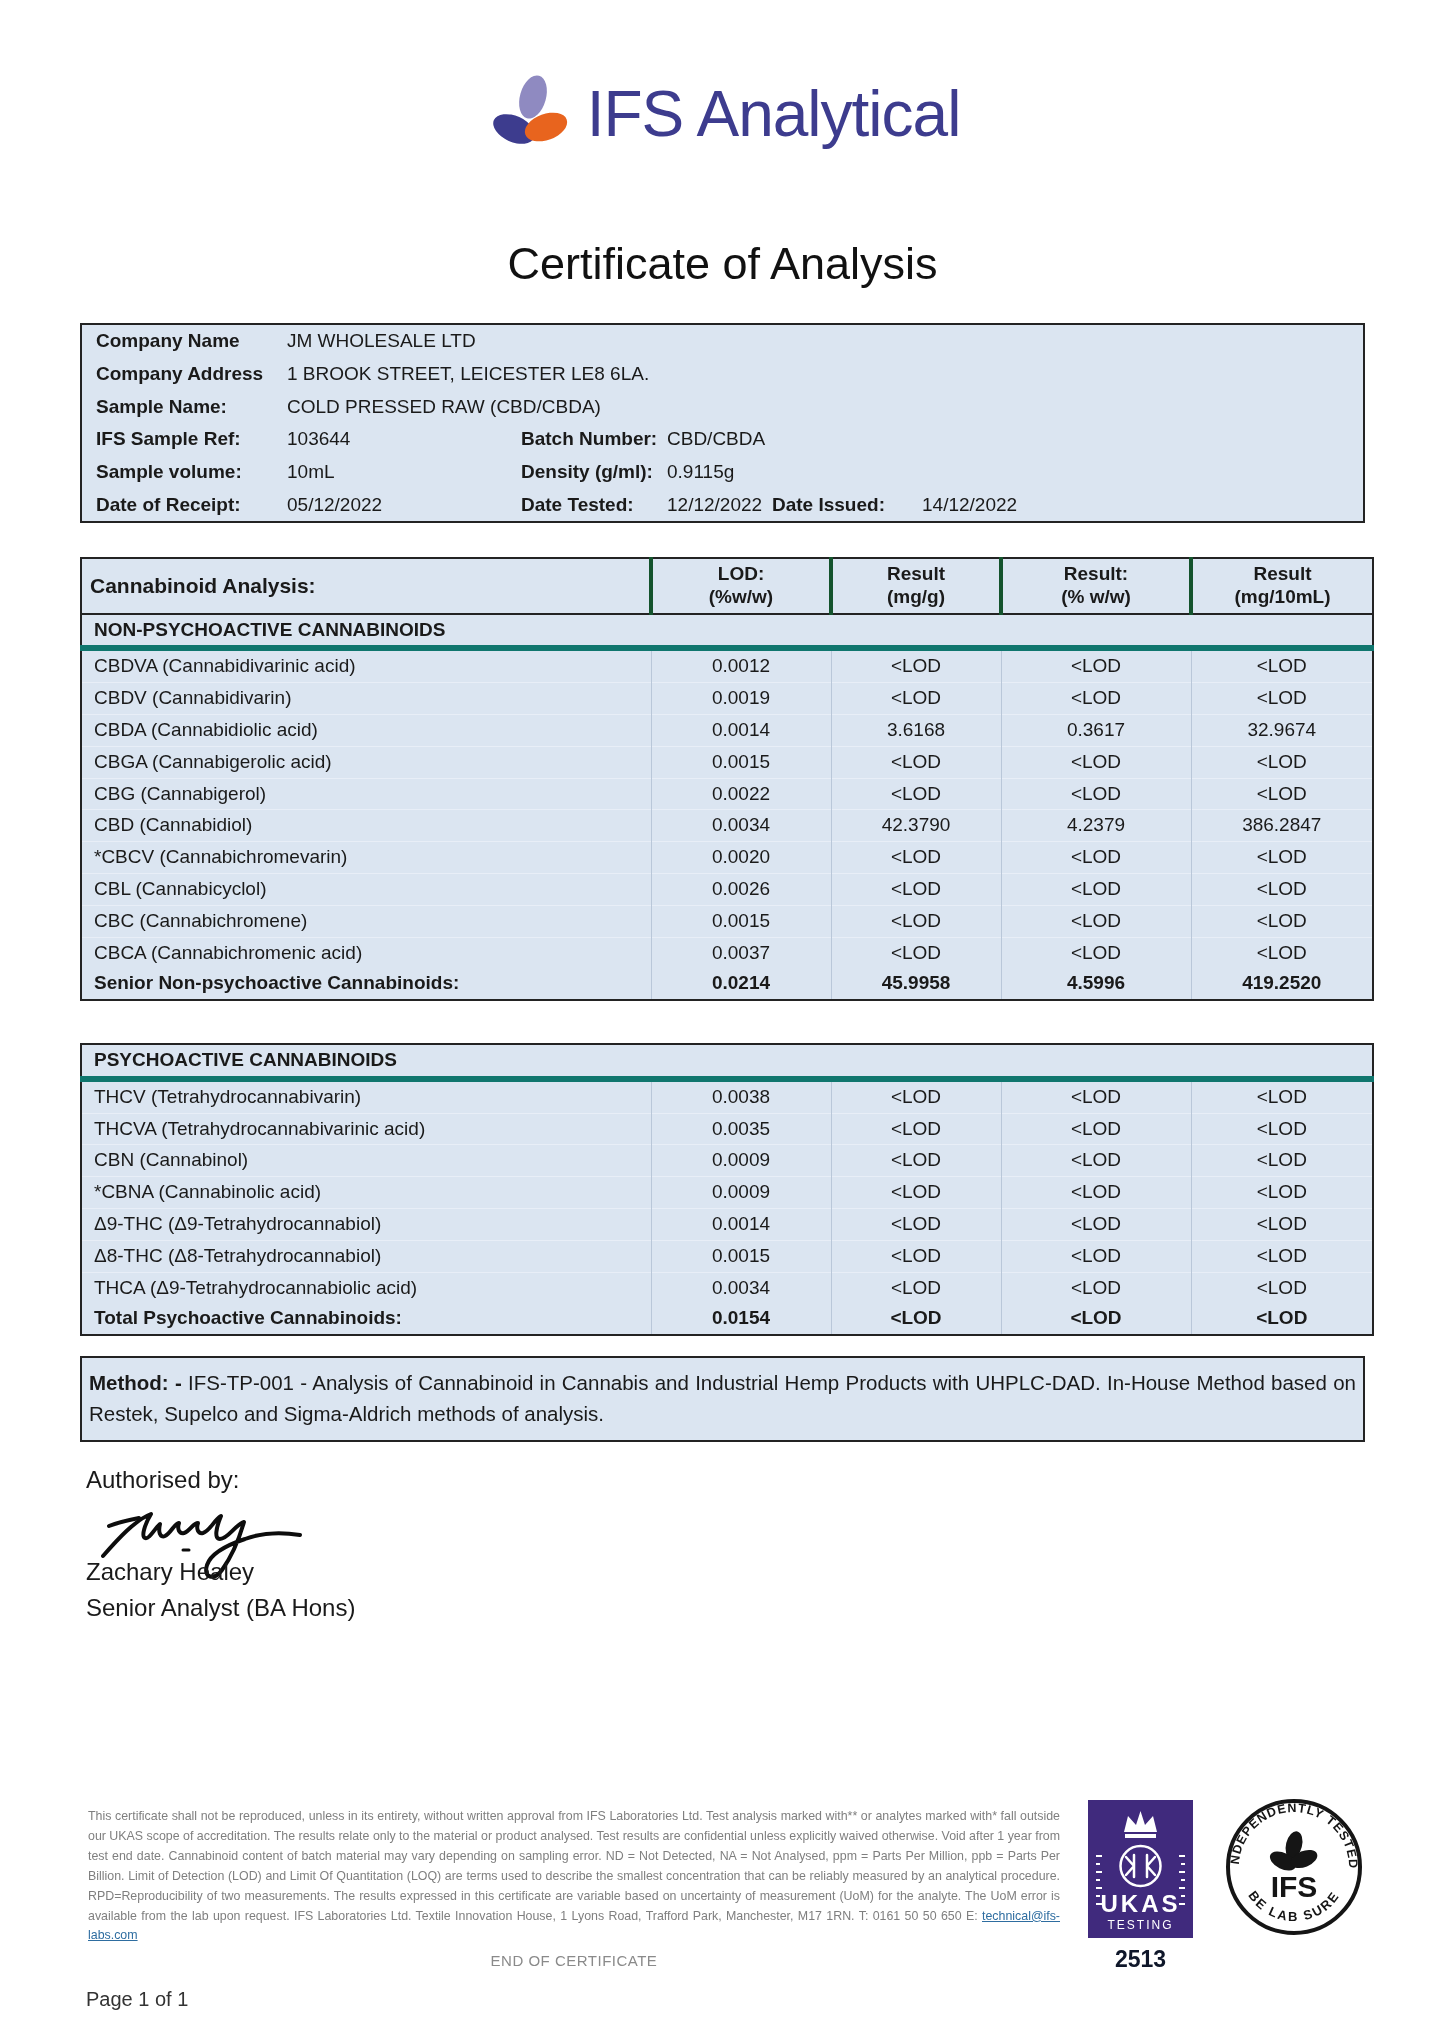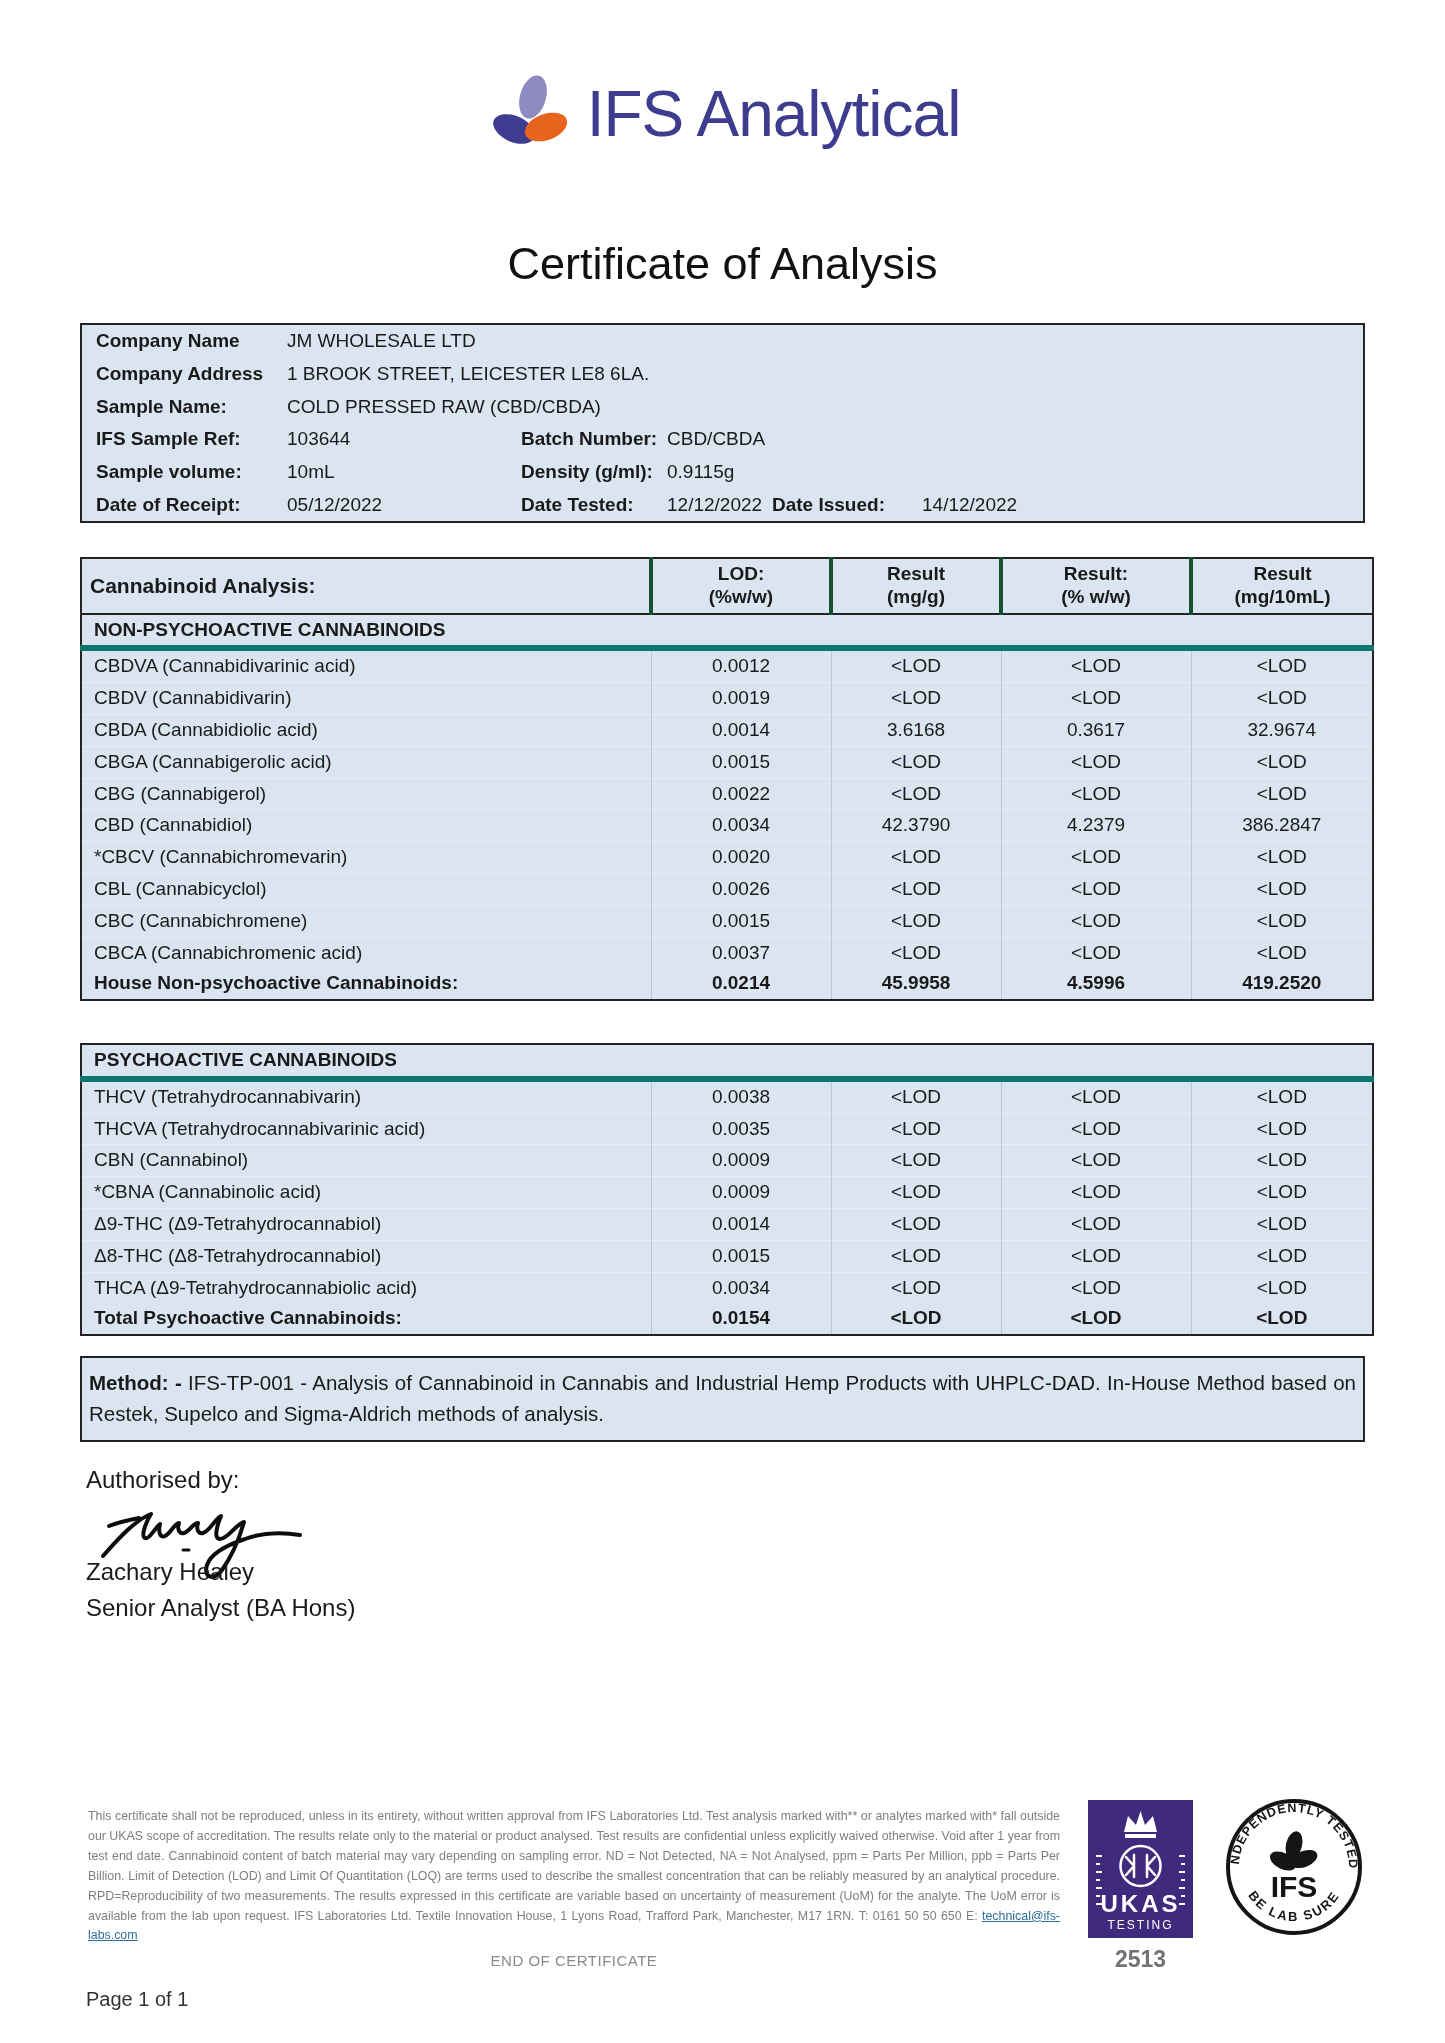--- a/index.html
+++ b/index.html
@@ -49,21 +49,21 @@
   .auth-heading{position:absolute;top:1466px;left:86px;font-size:24px;}
   .signature{position:absolute;top:1492px;left:95px;}
   .auth-name{position:absolute;top:1558px;left:86px;font-size:24px;}
   .auth-title{position:absolute;top:1594px;left:86px;font-size:24px;}
 
   
   .disclaimer{position:absolute;top:1795px;left:88px;width:972px;
               font-size:12.4px;line-height:1.6;color:#7f7f7f;text-align:justify;}
   .disclaimer a{color:#2e6da0;text-decoration:underline;}
   .ukas{position:absolute;top:1800px;left:1088px;width:105px;text-align:center;}
-  .ukas-number{font-size:23px;font-weight:bold;color:#737373;margin-top:4px;}
+  .ukas-number{font-size:23px;font-weight:bold;color:#0f172a;margin-top:4px;}
   .stamp{position:absolute;top:1795px;left:1222px;}
   .end-cert{position:absolute;top:1952px;left:88px;width:972px;text-align:center;
             font-size:15px;color:#8a8a8a;letter-spacing:.5px;}
   .page-number{position:absolutely;position:absolute;top:1988px;left:86px;font-size:20px;color:#333;}
 </style>
 </head>
 <body>
 
 <div class="page">
 
@@ -211,21 +211,21 @@
     <tr class="data-row">
       <td class="analyte">CBCA (Cannabichromenic acid)</td>
       <td class="num">0.0037</td>
       <td class="num">&lt;LOD</td>
       <td class="num">&lt;LOD</td>
       <td class="num">&lt;LOD</td>
     </tr>
   </tbody>
     <tbody>
       <tr class="total-row">
-        <td class="analyte">House Non-psychoactive Cannabinoids:</td>
+        <td class="analyte">Senior Non-psychoactive Cannabinoids:</td>
         <td class="num">0.0214</td>
         <td class="num">45.9958</td>
         <td class="num">4.5996</td>
         <td class="num">419.2520</td>
       </tr>
     </tbody>
   </table>
 
   <table class="analysis t2">
     <colgroup>

